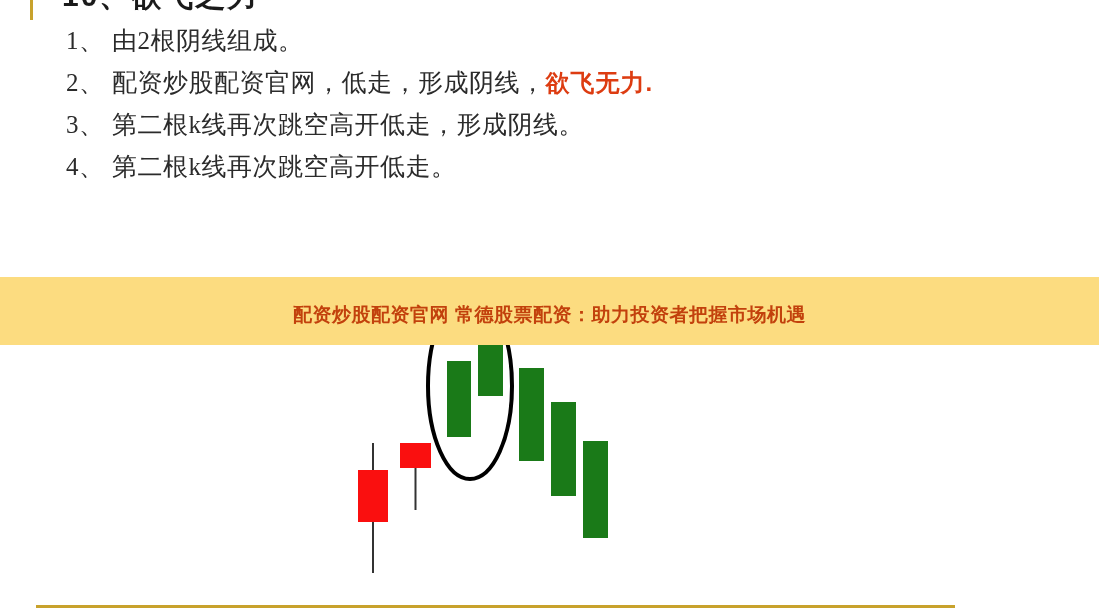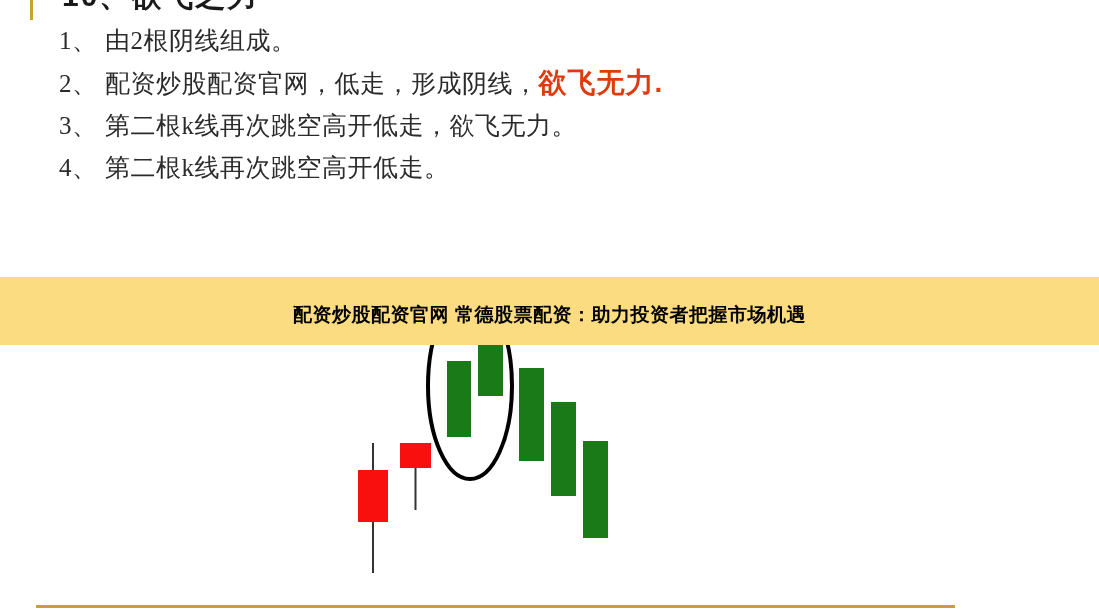--- a/index.html
+++ b/index.html
@@ -37,41 +37,41 @@
     font-size: 30px;
     font-weight: bold;
     color: #1a1a1a;
     letter-spacing: 2px;
     white-space: nowrap;
   }
 
   
   .bullets {
     position: absolute;
-    left: 59px;
+    left: 66px;
     top: 20px;
     width: 980px;
   }
   .bullet-line {
     font-family: "Liberation Serif", "DejaVu Serif", serif;
     font-size: 25px;
     color: #2b2b2b;
     line-height: 42px;
     white-space: nowrap;
     letter-spacing: 0.5px;
   }
   .bullet-num {
     display: inline-block;
     min-width: 46px;
   }
   .accent-red {
     color: #dd3c11;
     font-weight: bold;
     font-family: "Liberation Sans", "DejaVu Sans", sans-serif;
-    font-size: 28px;
+    font-size: 24px;
     letter-spacing: 1px;
   }
 
   
   .chart-area {
     position: absolute;
     left: 0;
     top: 340px;
     width: 1099px;
     height: 260px;
@@ -88,21 +88,21 @@
     background: #fcdc80;
     display: flex;
     align-items: center;
     justify-content: center;
     z-index: 5;
   }
   .banner-text {
     font-family: "Liberation Sans", "DejaVu Sans", sans-serif;
     font-size: 19px;
     font-weight: bold;
-    color: #000000;
+    color: #c2410c;
     letter-spacing: 0.5px;
     white-space: nowrap;
     margin-top: 8px;
   }
 
   
   .bottom-rule {
     position: absolute;
     left: 36px;
     top: 605px;
@@ -124,21 +124,21 @@
 
     <div class="bullet-line">
       <span class="bullet-num">1、</span><span>由2根阴线组成。</span>
     </div>
 
     <div class="bullet-line">
       <span class="bullet-num">2、</span><span>配资炒股配资官网，低走，形成阴线，</span><span class="accent-red">欲飞无力.</span>
     </div>
 
     <div class="bullet-line">
-      <span class="bullet-num">3、</span><span>第二根k线再次跳空高开低走，欲飞无力。</span>
+      <span class="bullet-num">3、</span><span>第二根k线再次跳空高开低走，形成阴线。</span>
     </div>
 
     <div class="bullet-line">
       <span class="bullet-num">4、</span><span>第二根k线再次跳空高开低走。</span>
     </div>
 
   </div>
 
   <div class="chart-area">
     <svg class="chart-svg" id="candle-svg" width="1099" height="614" viewBox="0 0 1099 614" style="position:absolute;left:0;top:-340px;">

